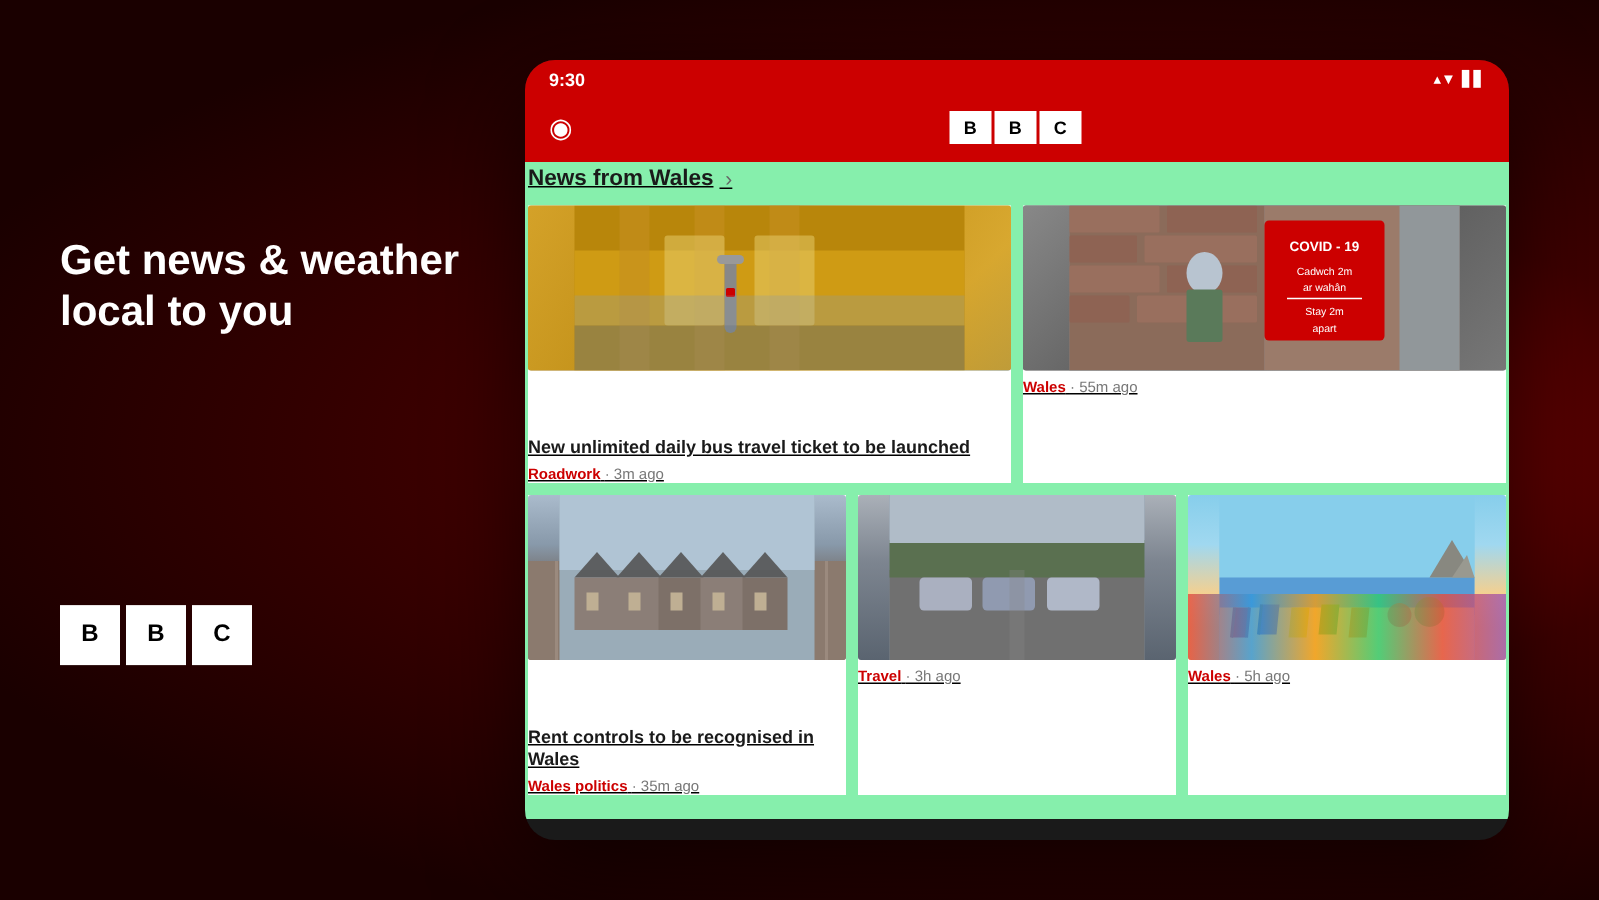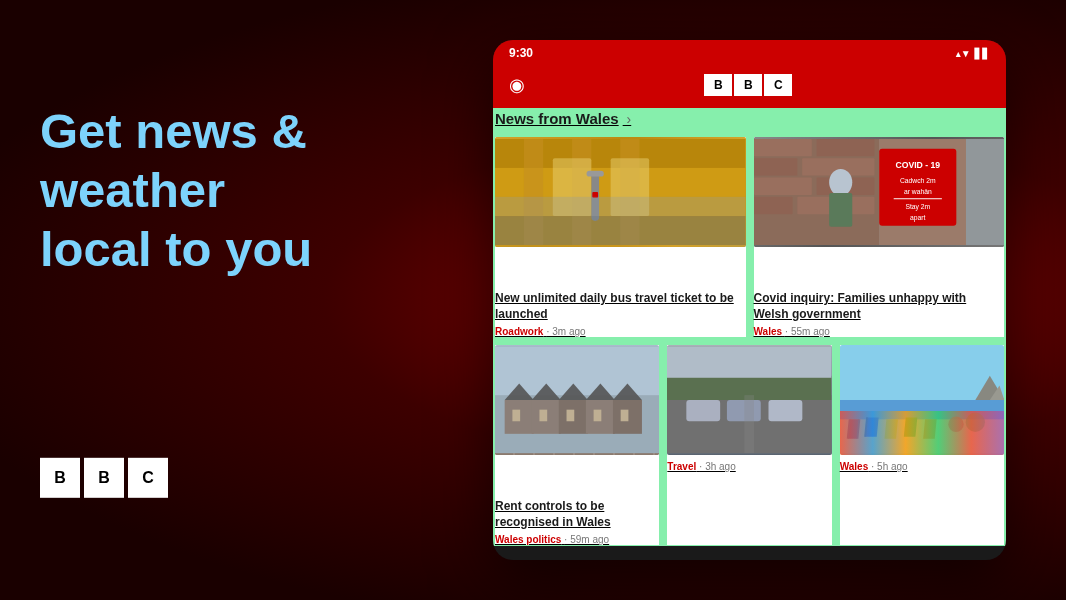--- a/index.html
+++ b/index.html
@@ -26,22 +26,22 @@
     .left-panel {
       position: absolute;
       left: 40px;
       top: 50%;
       transform: translateY(-50%);
       width: 280px;
       z-index: 10;
     }
 
     .headline-text {
-      color: #7dd3fc;
-      font-size: 49px;
+      color: #ffffff;
+      font-size: 28px;
       font-weight: 700;
       line-height: 1.2;
       margin-bottom: 8px;
     }
 
     .bbc-logo-bottom {
       margin-top: 180px;
       display: flex;
       gap: 4px;
     }
@@ -57,21 +57,21 @@
       font-weight: 900;
       color: black;
     }
 
     
     .device-mockup {
       position: absolute;
       right: 60px;
       top: 50%;
       transform: translateY(-50%);
-      width: 513px;
+      width: 656px;
       height: 520px;
       background: #1a1a1a;
       border-radius: 20px;
       overflow: hidden;
       box-shadow: 0 20px 60px rgba(0,0,0,0.6);
       z-index: 10;
     }
 
     
     .status-bar {
@@ -369,21 +369,20 @@
             <line x1="145" y1="62" x2="195" y2="62" stroke="white" stroke-width="1"></line>
             <text x="170" y="73" fill="white" font-size="7" text-anchor="middle">Stay 2m</text>
             <text x="170" y="84" fill="white" font-size="7" text-anchor="middle">apart</text>
 
             <ellipse cx="90" cy="45" rx="12" ry="14" fill="#b8c4d0"></ellipse>
             <rect x="78" y="56" width="24" height="35" fill="#5a7a5a" rx="2"></rect>
 
             <rect x="220" y="0" width="40" height="110" fill="#8baabb" opacity="0.6"></rect>
           </svg>
         </div>
-        <div class="news-headline">Covid inquiry: Families unhappy with Welsh government</div>
         <div class="news-meta">
           <span class="news-category">Wales</span>
           <span class="news-time"> · 55m ago</span>
         </div>
       </div>
     </div>
 
     <div class="news-grid-row">
 
       <div class="news-card">
@@ -413,21 +412,21 @@
 
               <polygon points="122,55 137,38 152,55" fill="#555"></polygon>
               <rect x="122" y="55" width="30" height="35" fill="#7a6a60"></rect>
               <rect x="130" y="65" width="8" height="12" fill="#c4b090"></rect>
             </g>
           </svg>
         </div>
         <div class="news-headline">Rent controls to be recognised in Wales</div>
         <div class="news-meta">
           <span class="news-category">Wales politics</span>
-          <span class="news-time"> · 59m ago</span>
+          <span class="news-time"> · 35m ago</span>
         </div>
       </div>
 
       <div class="news-card">
         <div class="news-img img-roadwork">
           <svg width="100%" height="100%" viewBox="0 0 170 110" xmlns="http://www.w3.org/2000/svg" style="position:absolute;top:0;left:0">
             <rect width="170" height="110" fill="#8090a0"></rect>
 
             <rect x="0" y="50" width="170" height="60" fill="#707070"></rect>
 

